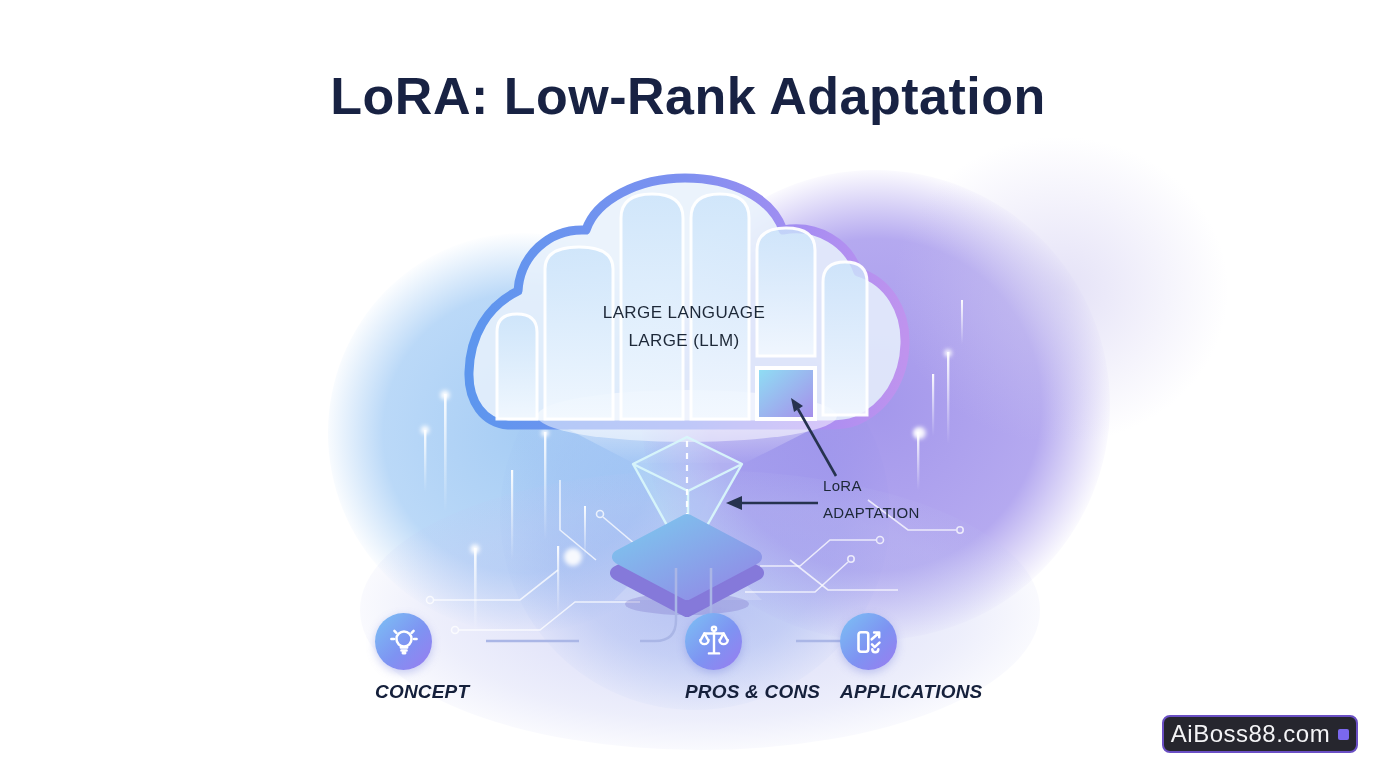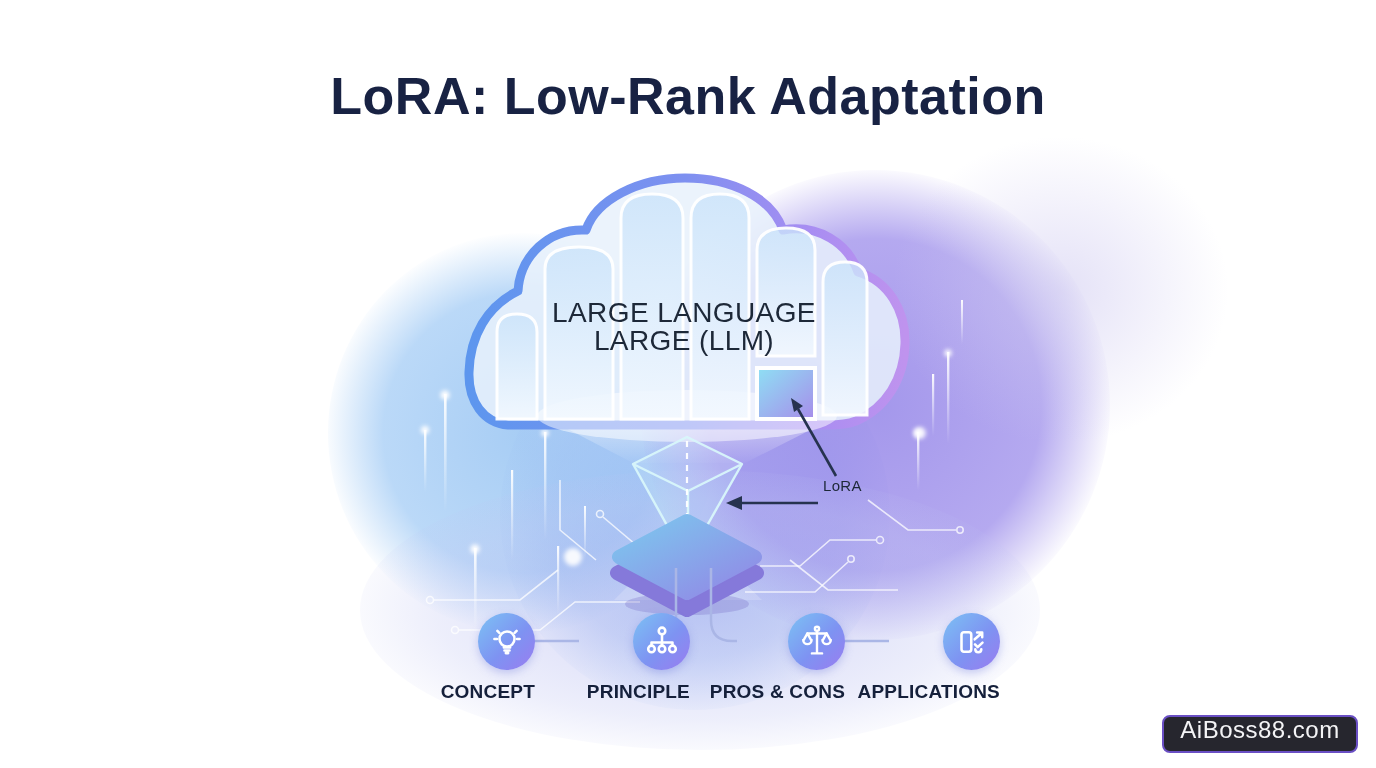--- a/index.html
+++ b/index.html
@@ -18,42 +18,42 @@
     background:radial-gradient(ellipse,rgba(168,173,238,.5) 0%,rgba(190,195,242,.28) 55%,rgba(190,195,242,0) 78%);}
   #washTopRight{left:890px;top:135px;width:340px;height:310px;
     background:radial-gradient(ellipse,rgba(205,200,240,.55) 0%,rgba(215,210,244,0) 70%);}
 
   #title{
     position:absolute;left:0;top:66px;width:1376px;text-align:center;
     font-size:52px;font-weight:700;letter-spacing:.5px;color:#182243;
   }
   #cloudLabel{
     position:absolute;left:484px;top:299px;width:400px;text-align:center;
-    font-size:28px;line-height:28px;font-weight:500;letter-spacing:.4px;color:#1d2838;
+    font-size:17px;line-height:28px;font-weight:500;letter-spacing:.4px;color:#1d2838;
   }
   #loraCallout{
     position:absolute;left:823px;top:472px;width:180px;text-align:left;
     font-size:15px;line-height:27px;font-weight:500;letter-spacing:.3px;color:#1d2838;
   }
   #scene{position:absolute;left:320px;top:140px;width:760px;height:540px;}
 
-  .navItem{position:absolute;top:613px;width:160px;display:flex;flex-direction:column;align-items:flex-end;cursor:default;}
+  .navItem{position:absolute;top:613px;width:160px;display:flex;flex-direction:column;align-items:flex-start;cursor:default;font-style:italic;}
   .navCircle{
     width:57px;height:57px;border-radius:50%;
     background:linear-gradient(135deg,#7cc2f4 0%,#7e93f2 55%,#9a7cf0 100%);
     box-shadow:0 3px 8px rgba(110,120,220,.35);
     display:flex;align-items:center;justify-content:center;
   }
   .navCircle svg{width:36px;height:36px;}
   .navLabel{margin-top:11px;font-size:19px;font-weight:600;letter-spacing:.2px;color:#15203b;white-space:nowrap;}
 
   #watermark{
     position:absolute;left:1162px;top:715px;width:196px;height:38px;
     background:#26262e;border:2px solid #6a4fc4;border-radius:8px;
-    display:flex;align-items:center;justify-content:center;gap:8px;box-sizing:border-box;flex-direction:column;
+    display:flex;align-items:center;justify-content:center;gap:8px;box-sizing:border-box;
   }
   #watermark .wmText{color:#f4f4f6;font-size:24px;letter-spacing:.5px;}
   #watermark .wmSquare{width:11px;height:11px;border-radius:2px;background:#7b68ee;}
 </style>
 </head>
 <body>
 
 <div id="canvas">
 
   <div class="blob" id="blobLeft"></div>
@@ -215,45 +215,34 @@
 
   <div id="title">LoRA: Low-Rank Adaptation</div>
 
   <div id="cloudLabel">
     <div>LARGE LANGUAGE</div>
     <div>LARGE (LLM)</div>
   </div>
 
   <div id="loraCallout">
     <div>LoRA</div>
+    <div>ADAPTATION</div>
   </div>
 
   <div class="navItem" style="left:375px;">
     <div class="navCircle">
       <svg viewBox="0 0 24 24" fill="none" stroke="#ffffff" stroke-width="1.7" stroke-linecap="round">
         <circle cx="12" cy="10" r="5"></circle>
         <path d="M9.9 15.6 L14.1 15.6 M10.3 17.6 L13.7 17.6 M11.2 19.4 L12.8 19.4"></path>
         <path d="M3.6 10 L5.3 10 M18.7 10 L20.4 10 M5.6 4.6 L6.9 5.9 M17.1 5.9 L18.4 4.6"></path>
       </svg>
     </div>
     <div class="navLabel">CONCEPT</div>
   </div>
 
-  <div class="navItem" style="left:530px;">
-    <div class="navCircle">
-      <svg viewBox="0 0 24 24" fill="none" stroke="#ffffff" stroke-width="1.7" stroke-linecap="round">
-        <circle cx="12" cy="4.6" r="2.2"></circle>
-        <path d="M12 6.8 L12 12.3 M5 12.3 L19 12.3 M5 12.3 L5 14.2 M12 12.3 L12 14.2 M19 12.3 L19 14.2"></path>
-        <circle cx="5" cy="16.6" r="2.2"></circle>
-          <circle cx="12" cy="16.6" r="2.2"></circle>
-          <circle cx="19" cy="16.6" r="2.2"></circle>
-      </svg>
-    </div>
-    <div class="navLabel">PRINCIPLE</div>
-  </div>
 
   <div class="navItem" style="left:685px;">
     <div class="navCircle">
       <svg viewBox="0 0 24 24" fill="none" stroke="#ffffff" stroke-width="1.6" stroke-linecap="round">
         <circle cx="12" cy="3.2" r="1.4"></circle>
         <path d="M12 4.6 L12 18.6 M8.6 19.6 L15.4 19.6"></path>
         <path d="M5.6 6.3 L18.4 6.3"></path>
         <path d="M5.6 6.3 L3.2 10.6 M5.6 6.3 L8 10.6 M2.8 10.6 a2.8 2.8 0 0 0 5.6 0"></path>
         <path d="M18.4 6.3 L16 10.6 M18.4 6.3 L20.8 10.6 M15.6 10.6 a2.8 2.8 0 0 0 5.6 0"></path>
       </svg>

